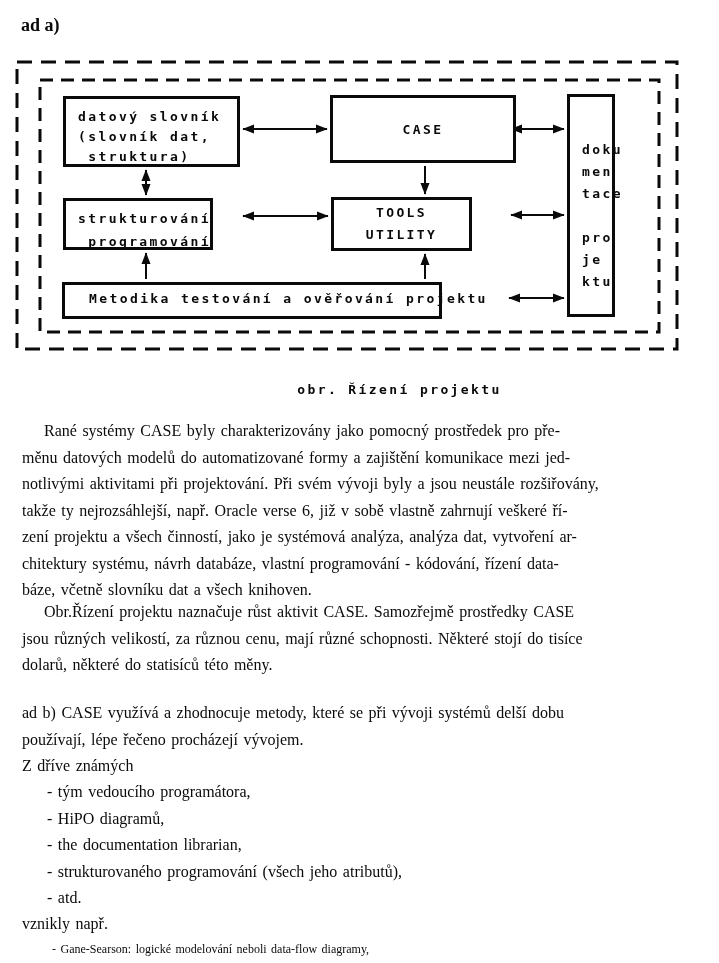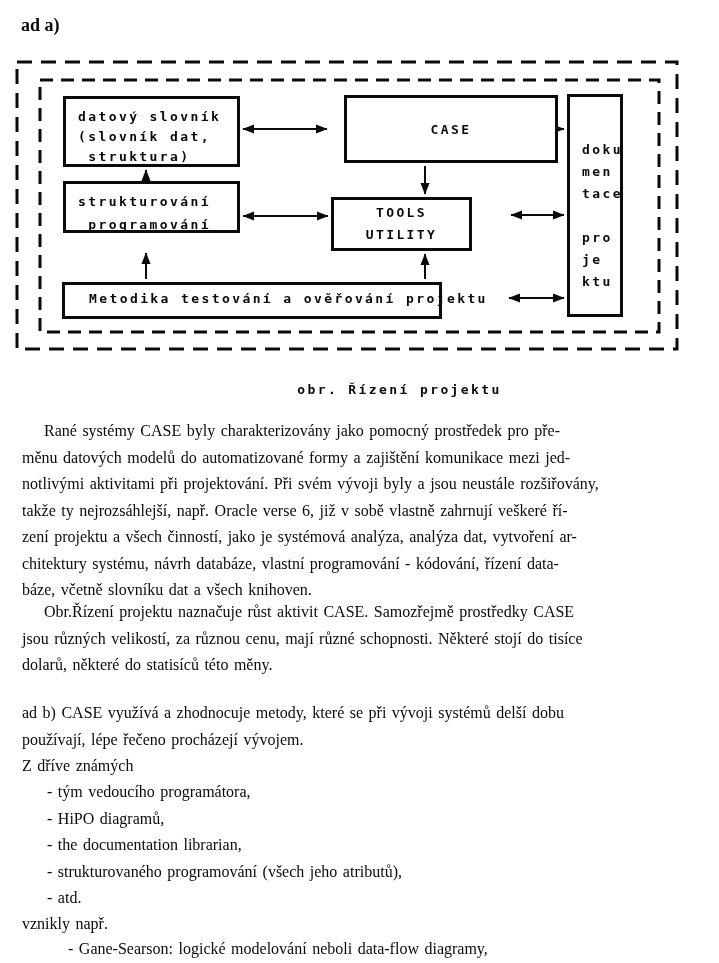--- a/index.html
+++ b/index.html
@@ -15,46 +15,46 @@
   .overlay{position:absolute;left:0;top:0;z-index:1}
   .dbox{
     position:absolute;z-index:2;box-sizing:border-box;
     border:3px solid #0a0a0a;background:#ffffff;
   }
   .mono{
     font-family:"DejaVu Sans Mono", monospace;
     font-weight:bold;font-size:13px;letter-spacing:2.4px;color:#0a0a0a;
   }
   #box-a{left:63px;top:96px;width:177px;height:71px;white-space:pre;padding:8px 0 6px 12px;line-height:20px}
-  #box-b{left:63px;top:181px;width:177px;height:52px;white-space:pre;padding:6px 7px 0 12px;line-height:23px}
-  #box-c{left:344px;top:95px;width:214px;height:68px;display:flex;align-items:center;justify-content:center}
+  #box-b{left:63px;top:198px;width:150px;height:52px;white-space:pre;padding:6px 7px 0 12px;line-height:23px}
+  #box-c{left:330px;top:95px;width:186px;height:68px;display:flex;align-items:center;justify-content:center}
   #box-d{left:331px;top:197px;width:141px;height:54px;display:flex;align-items:center;justify-content:center;text-align:center;white-space:pre;line-height:22px}
-  #box-e{left:567px;top:94px;width:56px;height:223px;white-space:pre;padding:42px 0 0 12px;line-height:22px}
+  #box-e{left:567px;top:94px;width:48px;height:223px;white-space:pre;padding:42px 0 0 12px;line-height:22px}
   #box-f{left:62px;top:282px;width:380px;height:37px;white-space:pre;padding:2px 0 0 24px;line-height:23px}
   .caption{
     position:absolute;left:0;top:378px;width:719px;text-align:center;
     line-height:23px;z-index:2;padding-left:40px;
   }
   .para{
     position:absolute;left:22px;width:700px;z-index:2;
     font-size:16px;line-height:26.5px;white-space:pre-line;word-spacing:1.5px;
   }
   .indent{text-indent:22px}
   #p1{top:418px}
   #p2{top:599px}
   #adb{top:700px}
   #known-intro{top:753px}
   #known-list{
     position:absolute;left:47px;top:779px;width:650px;z-index:2;
     font-size:16px;line-height:26.6px;word-spacing:1.5px;
   }
   #emerged-intro{top:911px}
   #emerged-item{
-    position:absolute;left:68px;top:936px;width:640px;z-index:2;
-    font-size:16px;line-height:26.5px;word-spacing:1.5px;
+    position:absolute;left:52px;top:936px;width:640px;z-index:2;
+    font-size:12px;line-height:26.5px;word-spacing:1.5px;
   }
 </style>
 </head>
 <body>
 
 <div class="ad-label">ad a)</div>
 
 <svg class="overlay" width="719" height="963" viewBox="0 0 719 963">
   <defs>
     <marker id="arr" viewBox="0 0 9 7" markerWidth="6" markerHeight="5" refX="8.5" refY="3.5" orient="auto-start-reverse">

